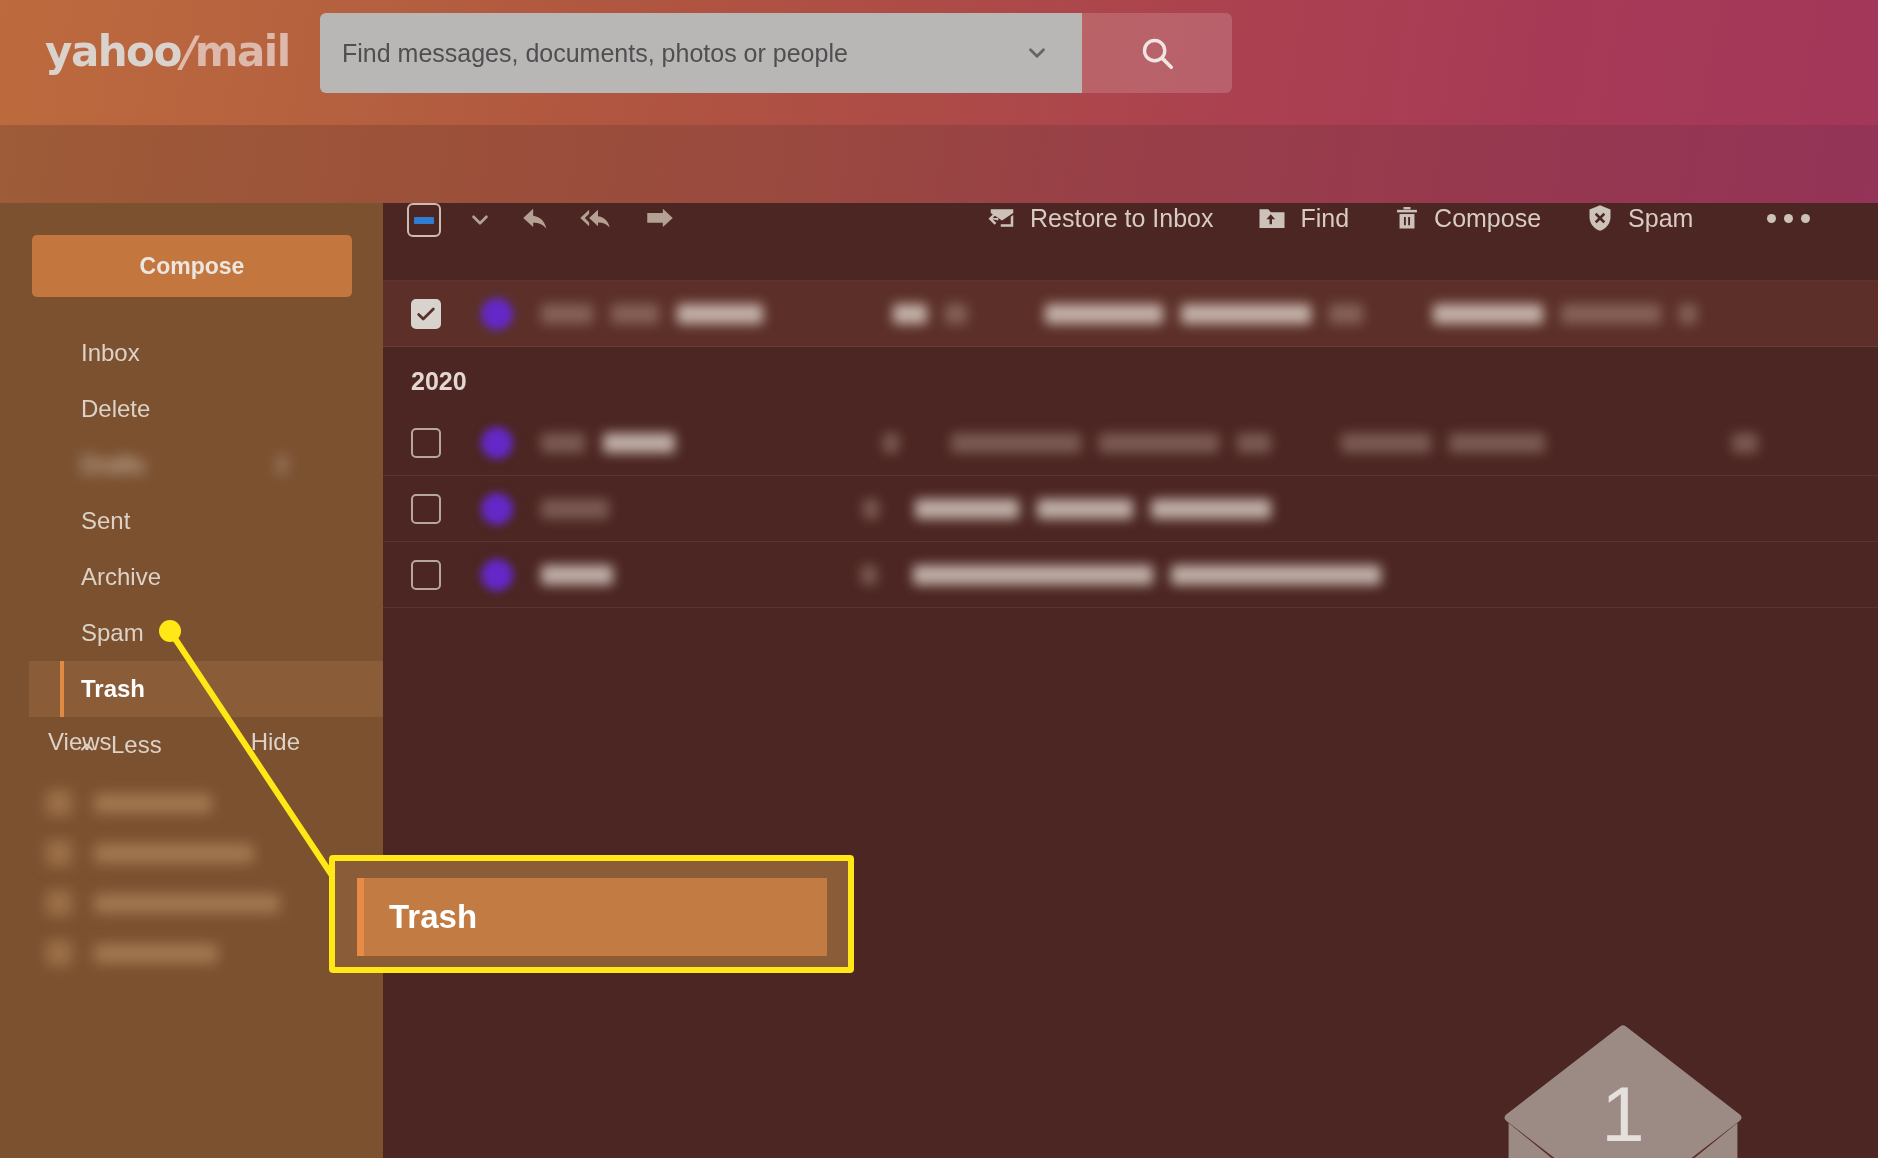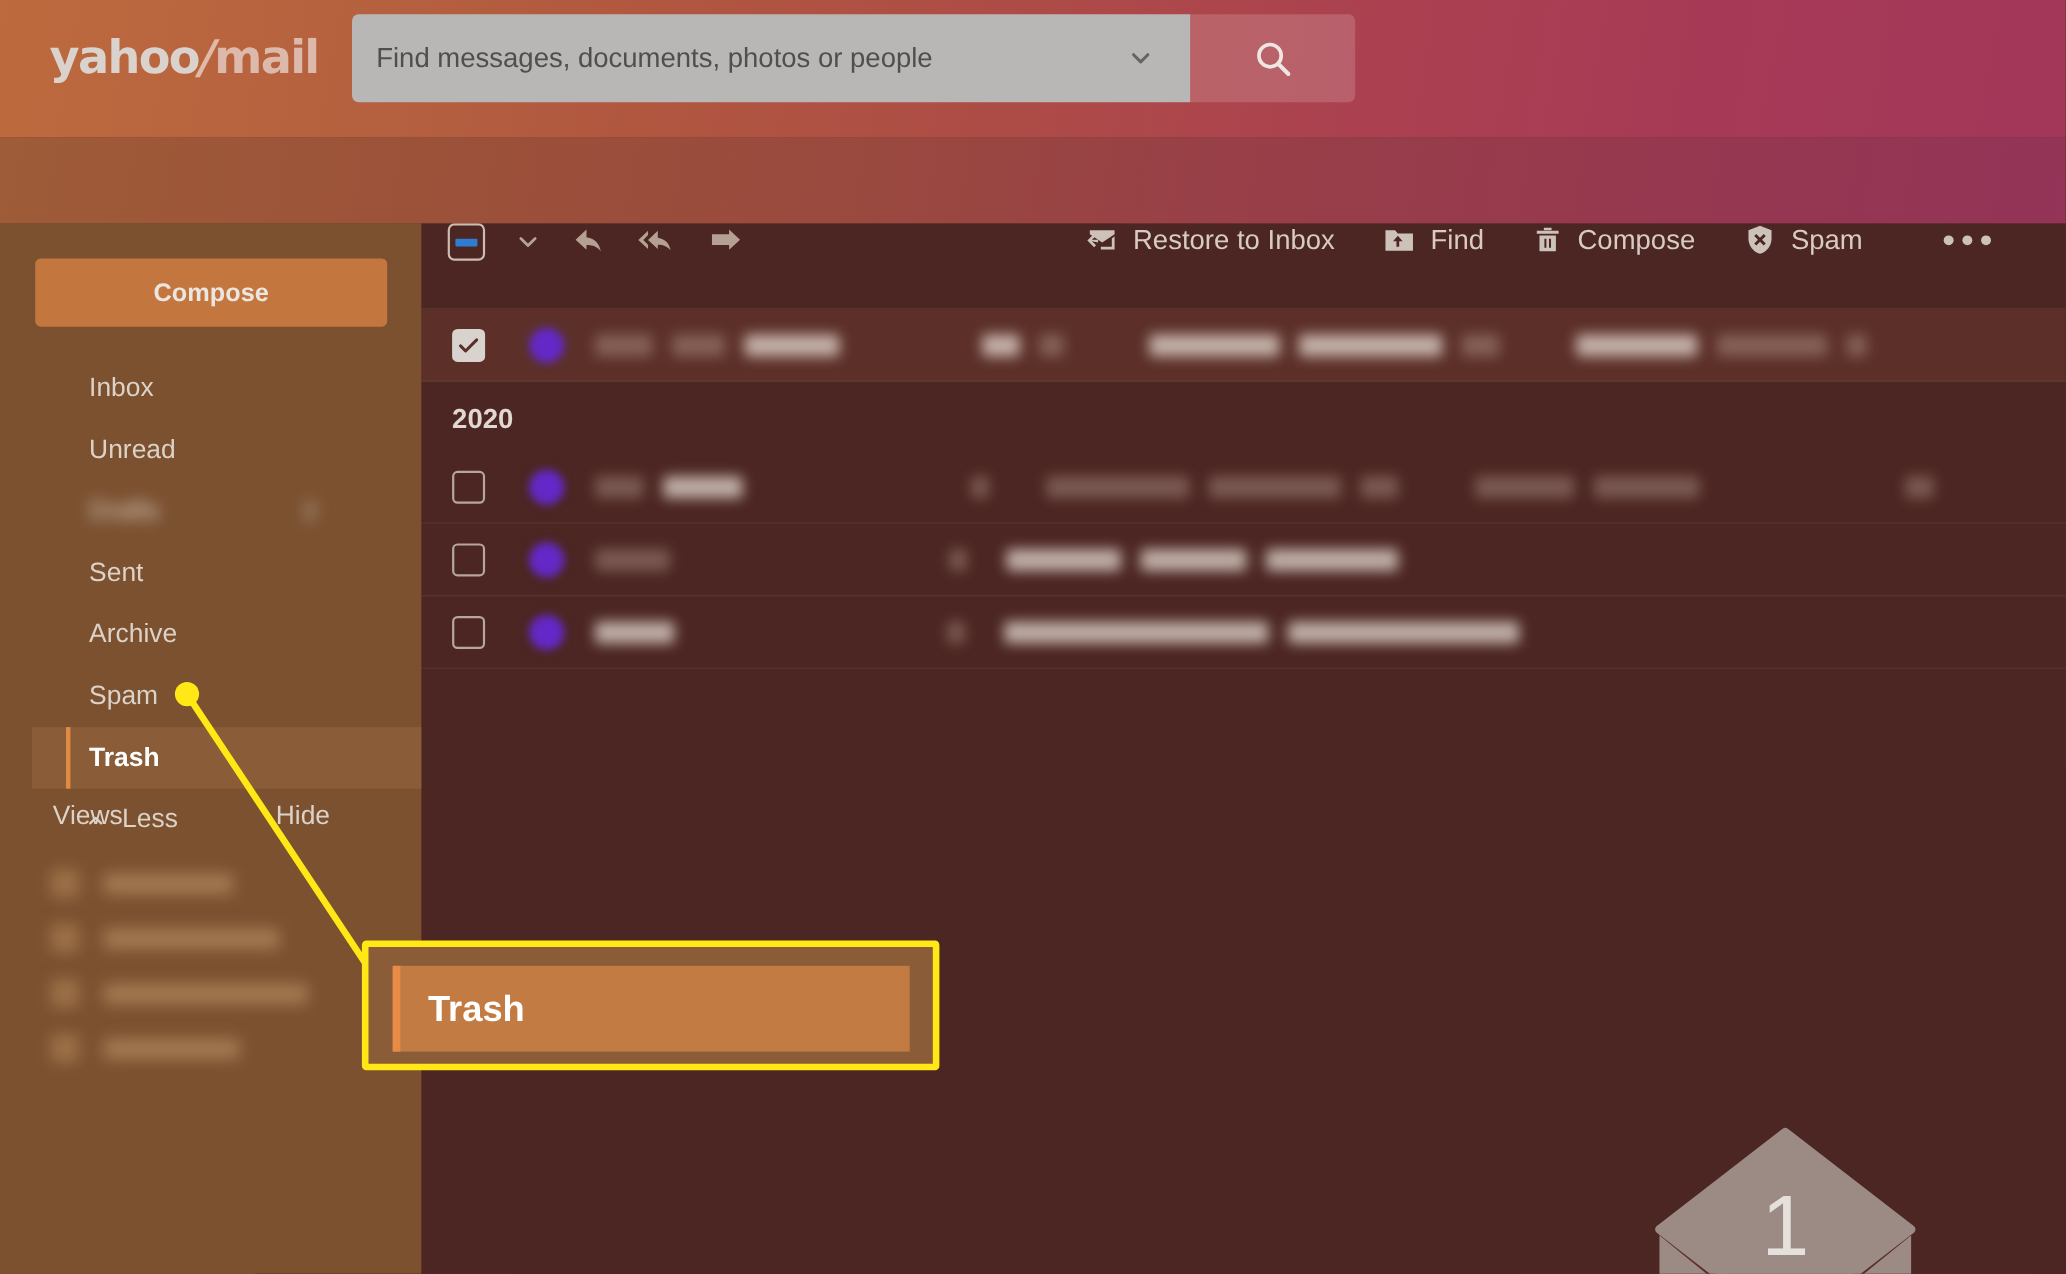--- a/index.html
+++ b/index.html
@@ -359,21 +359,21 @@
   <div class="header-band"></div>
 
   <div class="sidebar">
     <button class="compose-btn">Compose</button>
 
     <div class="folder-list">
       <div class="folder">
         <span>Inbox</span>
       </div>
       <div class="folder">
-        <span>Unread</span>
+        <span>Delete</span>
       </div>
       <div class="folder blurred">
         <span>Drafts</span>
         <span class="badge">2</span>
       </div>
       <div class="folder">
         <span>Sent</span>
       </div>
       <div class="folder">
         <span>Archive</span>

